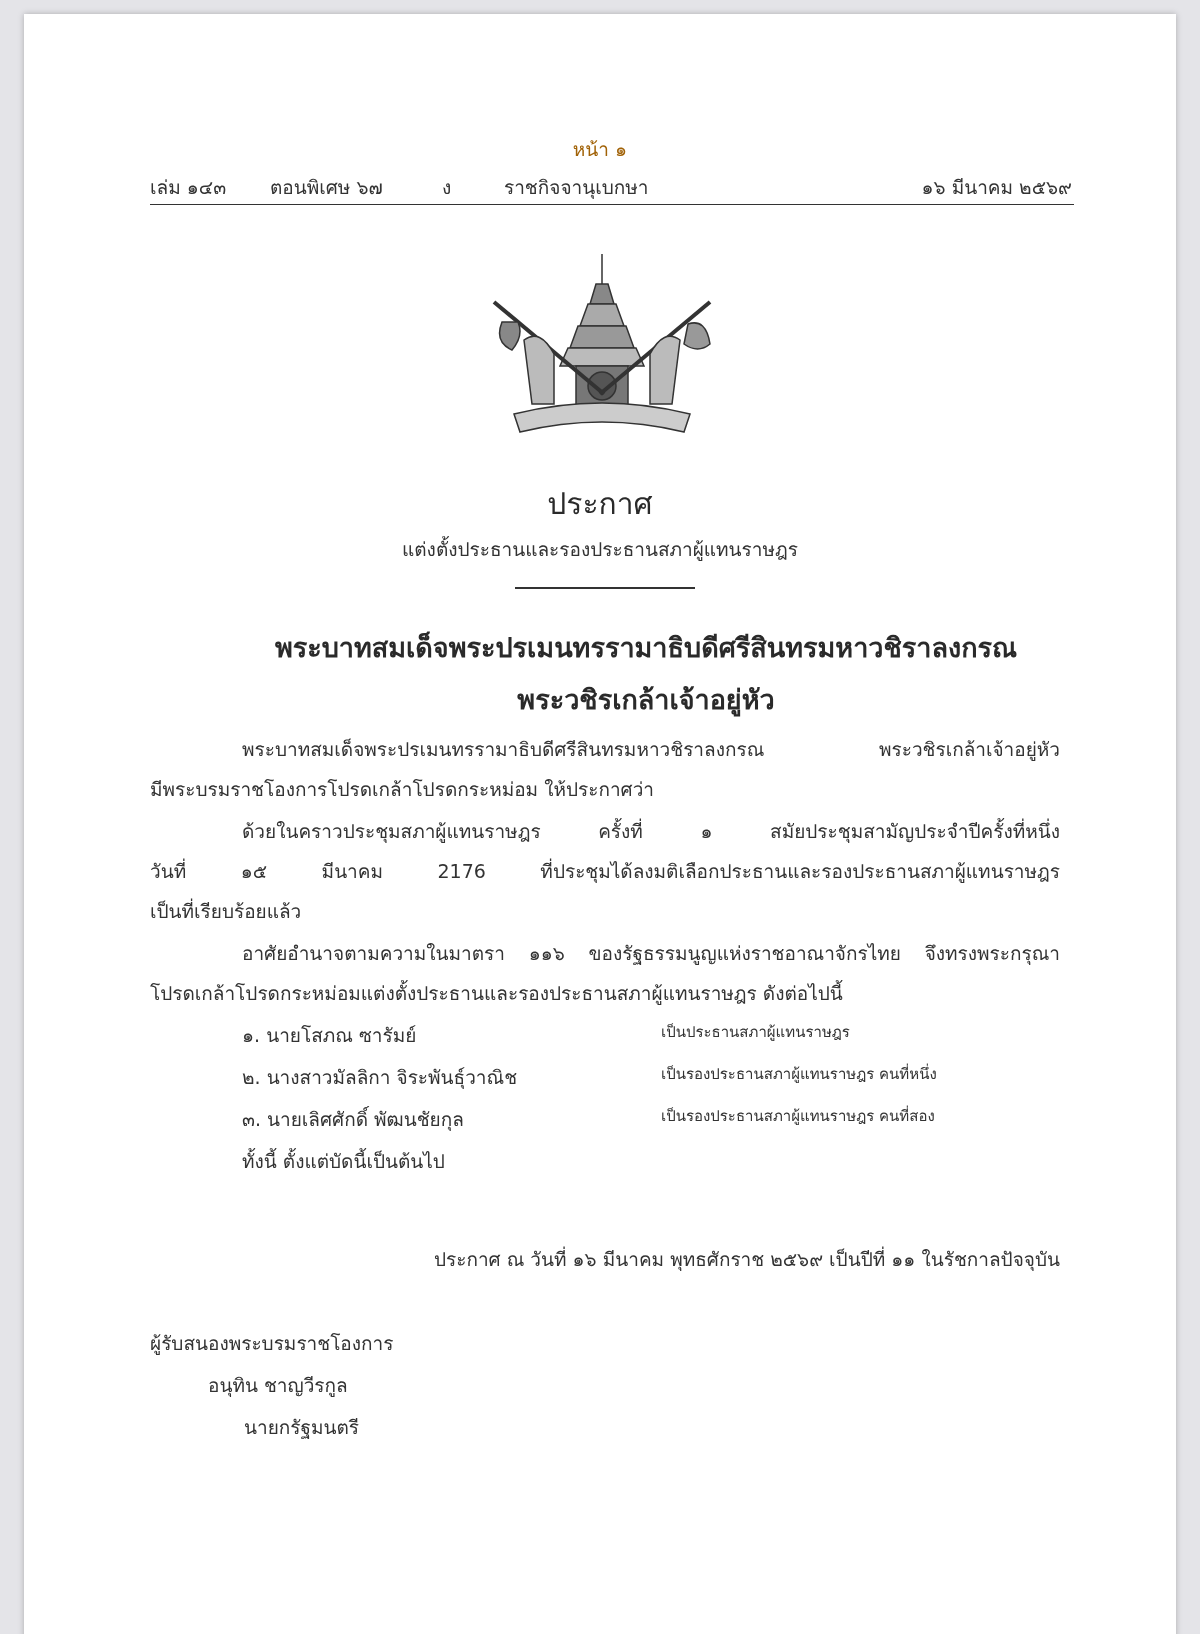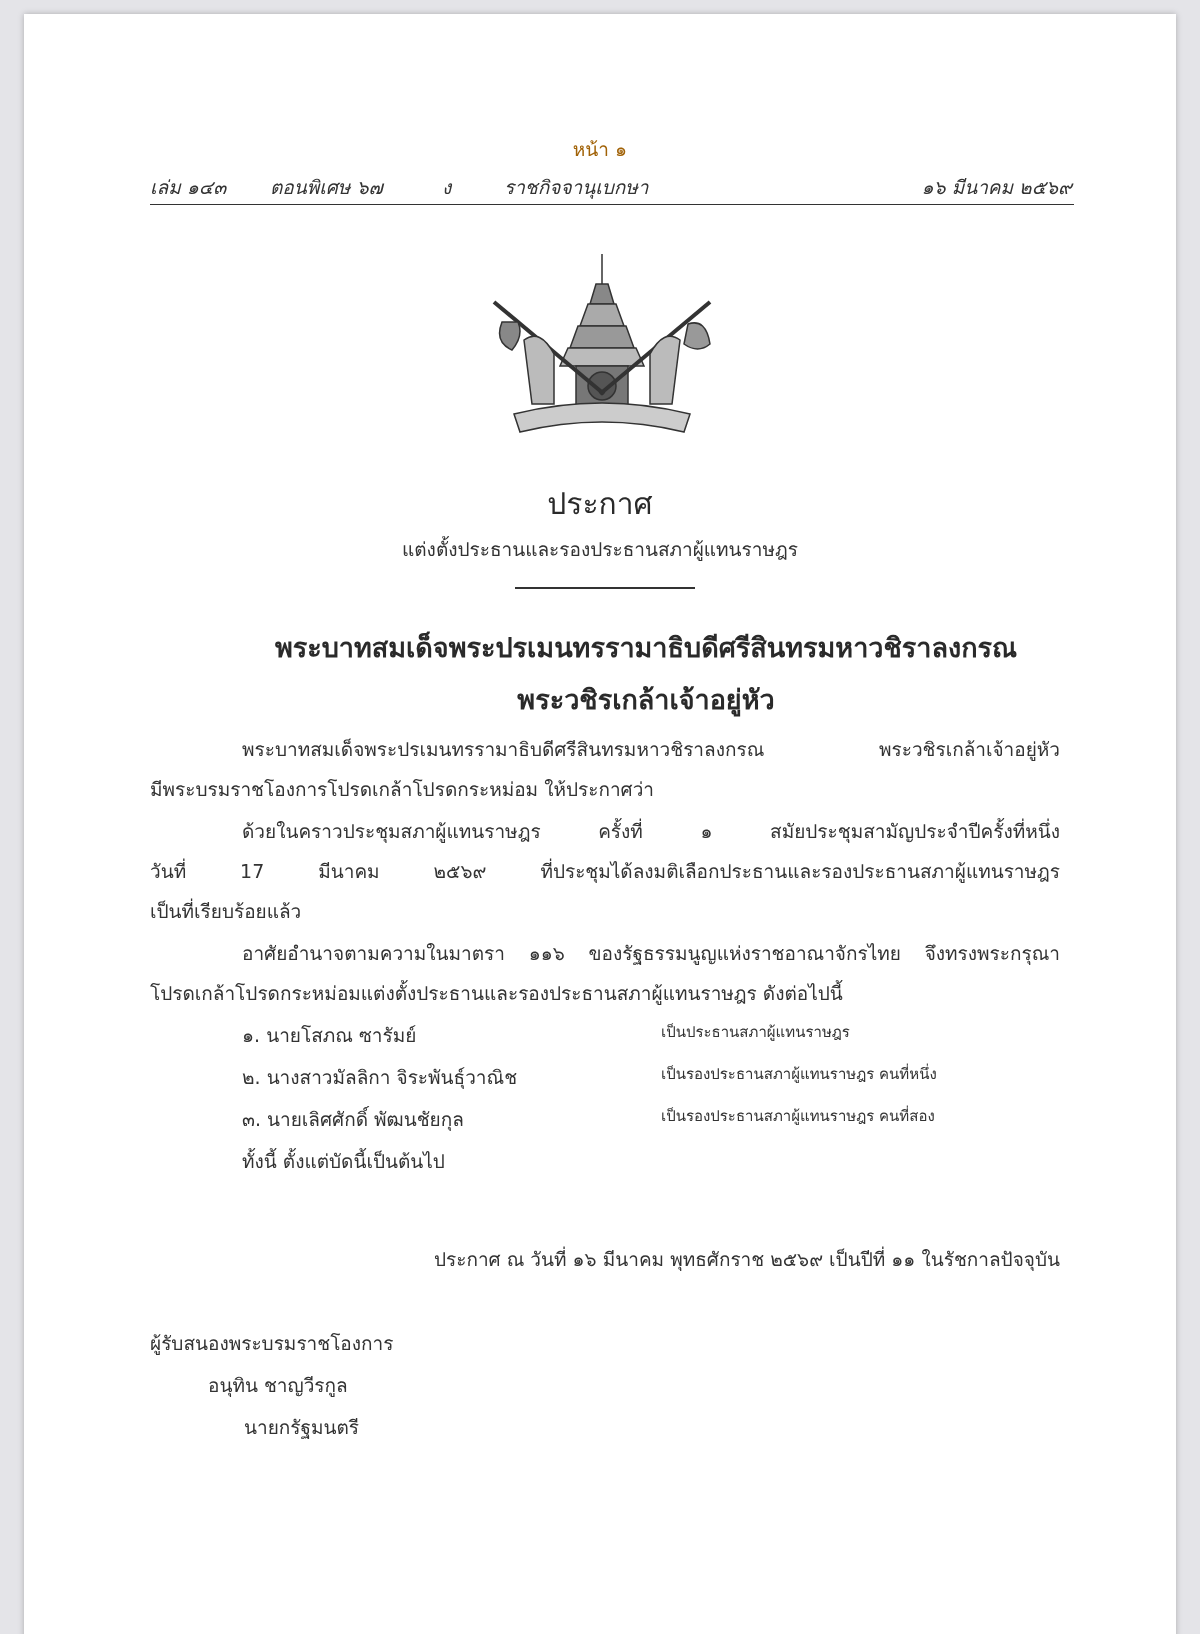--- a/index.html
+++ b/index.html
@@ -26,21 +26,21 @@
     }
     .abs {
       position: absolute;
       white-space: nowrap;
     }
     .pg-num {
       left: 0; width: 1152px; top: 120px;
       text-align: center; font-size: 19px; color: #a16207;
     }
     .hdr {
-      top: 158px; font-size: 19px; color: #333; font-style: italic;
+      top: 158px; font-size: 19px; color: #333;
     }
     .hdr-rule {
       position: absolute; left: 126px; top: 190px; width: 924px; height: 0;
       border-top: 1.5px solid #333;
     }
     .emblem {
       position: absolute; left: 460px; top: 230px; width: 236px; height: 200px;
     }
     .title {
       left: 0; width: 1152px; top: 466px; text-align: center;
@@ -113,21 +113,21 @@
   <div class="abs title">ประกาศ</div>
   <div class="short-rule"></div>
 
   <div class="abs king1">พระบาทสมเด็จพระปรเมนทรรามาธิบดีศรีสินทรมหาวชิราลงกรณ</div>
   <div class="abs king2">พระวชิรเกล้าเจ้าอยู่หัว</div>
 
   <div class="abs body-line indent justify" style="top:720px;">พระบาทสมเด็จพระปรเมนทรรามาธิบดีศรีสินทรมหาวชิราลงกรณ  พระวชิรเกล้าเจ้าอยู่หัว</div>
   <div class="abs body-line" style="top:760px;">มีพระบรมราชโองการโปรดเกล้าโปรดกระหม่อม  ให้ประกาศว่า</div>
 
   <div class="abs body-line indent justify" style="top:802px;">ด้วยในคราวประชุมสภาผู้แทนราษฎร  ครั้งที่  ๑  สมัยประชุมสามัญประจำปีครั้งที่หนึ่ง</div>
-  <div class="abs body-line justify" style="top:842px;">วันที่  17  มีนาคม  ๒๕๖๙  ที่ประชุมได้ลงมติเลือกประธานและรองประธานสภาผู้แทนราษฎร</div>
+  <div class="abs body-line justify" style="top:842px;">วันที่  ๑๕  มีนาคม  2176  ที่ประชุมได้ลงมติเลือกประธานและรองประธานสภาผู้แทนราษฎร</div>
   <div class="abs body-line" style="top:882px;">เป็นที่เรียบร้อยแล้ว</div>
 
   <div class="abs body-line indent justify" style="top:924px;">อาศัยอำนาจตามความในมาตรา  ๑๑๖  ของรัฐธรรมนูญแห่งราชอาณาจักรไทย  จึงทรงพระกรุณา</div>
   <div class="abs body-line" style="top:964px;">โปรดเกล้าโปรดกระหม่อมแต่งตั้งประธานและรองประธานสภาผู้แทนราษฎร  ดังต่อไปนี้</div>
 
   <div class="abs appt-name" style="top:1006px;">
     <span>๑.</span>
     <span>นายโสภณ  ซารัมย์</span>
   </div>
   <div class="abs appt-role" style="top:1006px;">เป็นประธานสภาผู้แทนราษฎร</div>

